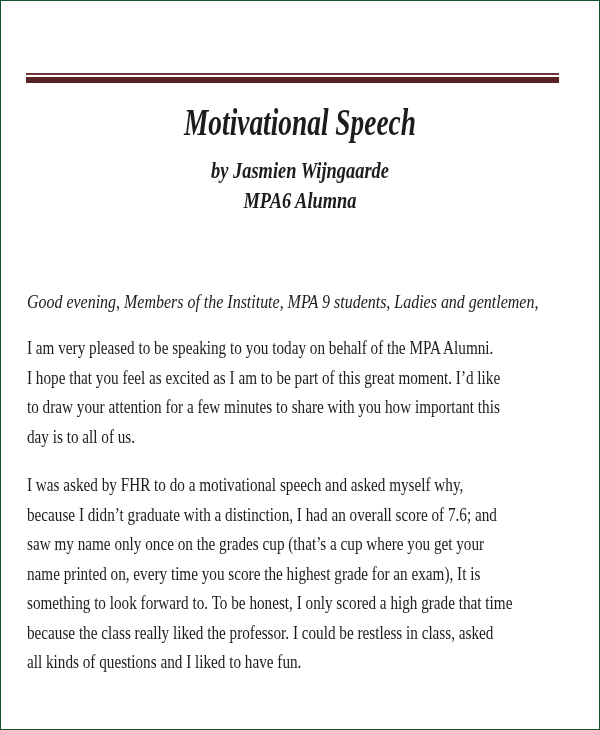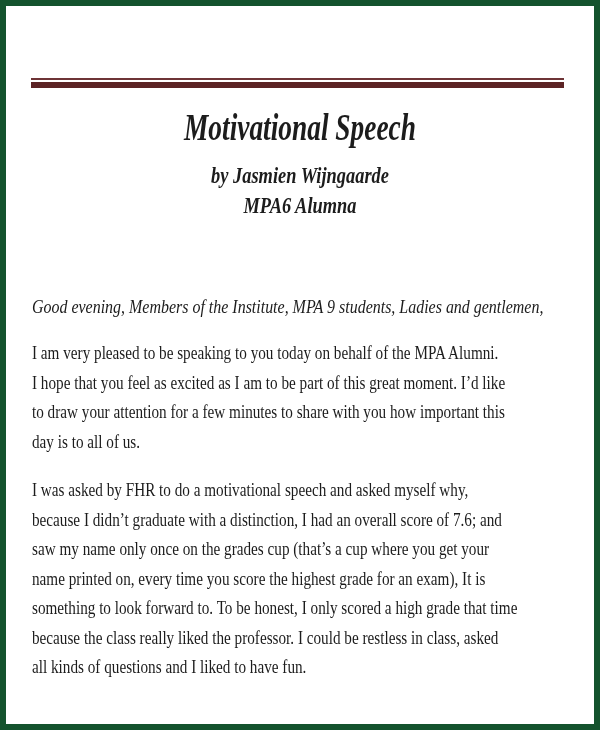--- a/index.html
+++ b/index.html
@@ -2,21 +2,21 @@
 <html><head>
 <meta charset="utf-8">
 <style>
   html, body { margin: 0; padding: 0; background: #ffffff; }
   .page {
     position: relative;
     width: 600px;
     height: 730px;
     box-sizing: border-box;
     background: #ffffff;
-    border: 6px solid #14532d;
+    border: 1px solid #14532d;
     overflow: hidden;
     font-family: "Liberation Serif", serif;
     color: #1c1c1c;
   }
   
   .rule { position: absolute; left: 25px; top: 72px; width: 533px; }
   .rule-thin  { height: 2px; background: #6e3436; }
   .rule-gap   { height: 2px; background: transparent; }
   .rule-thick { height: 6px; background: #5c2325; }
 

